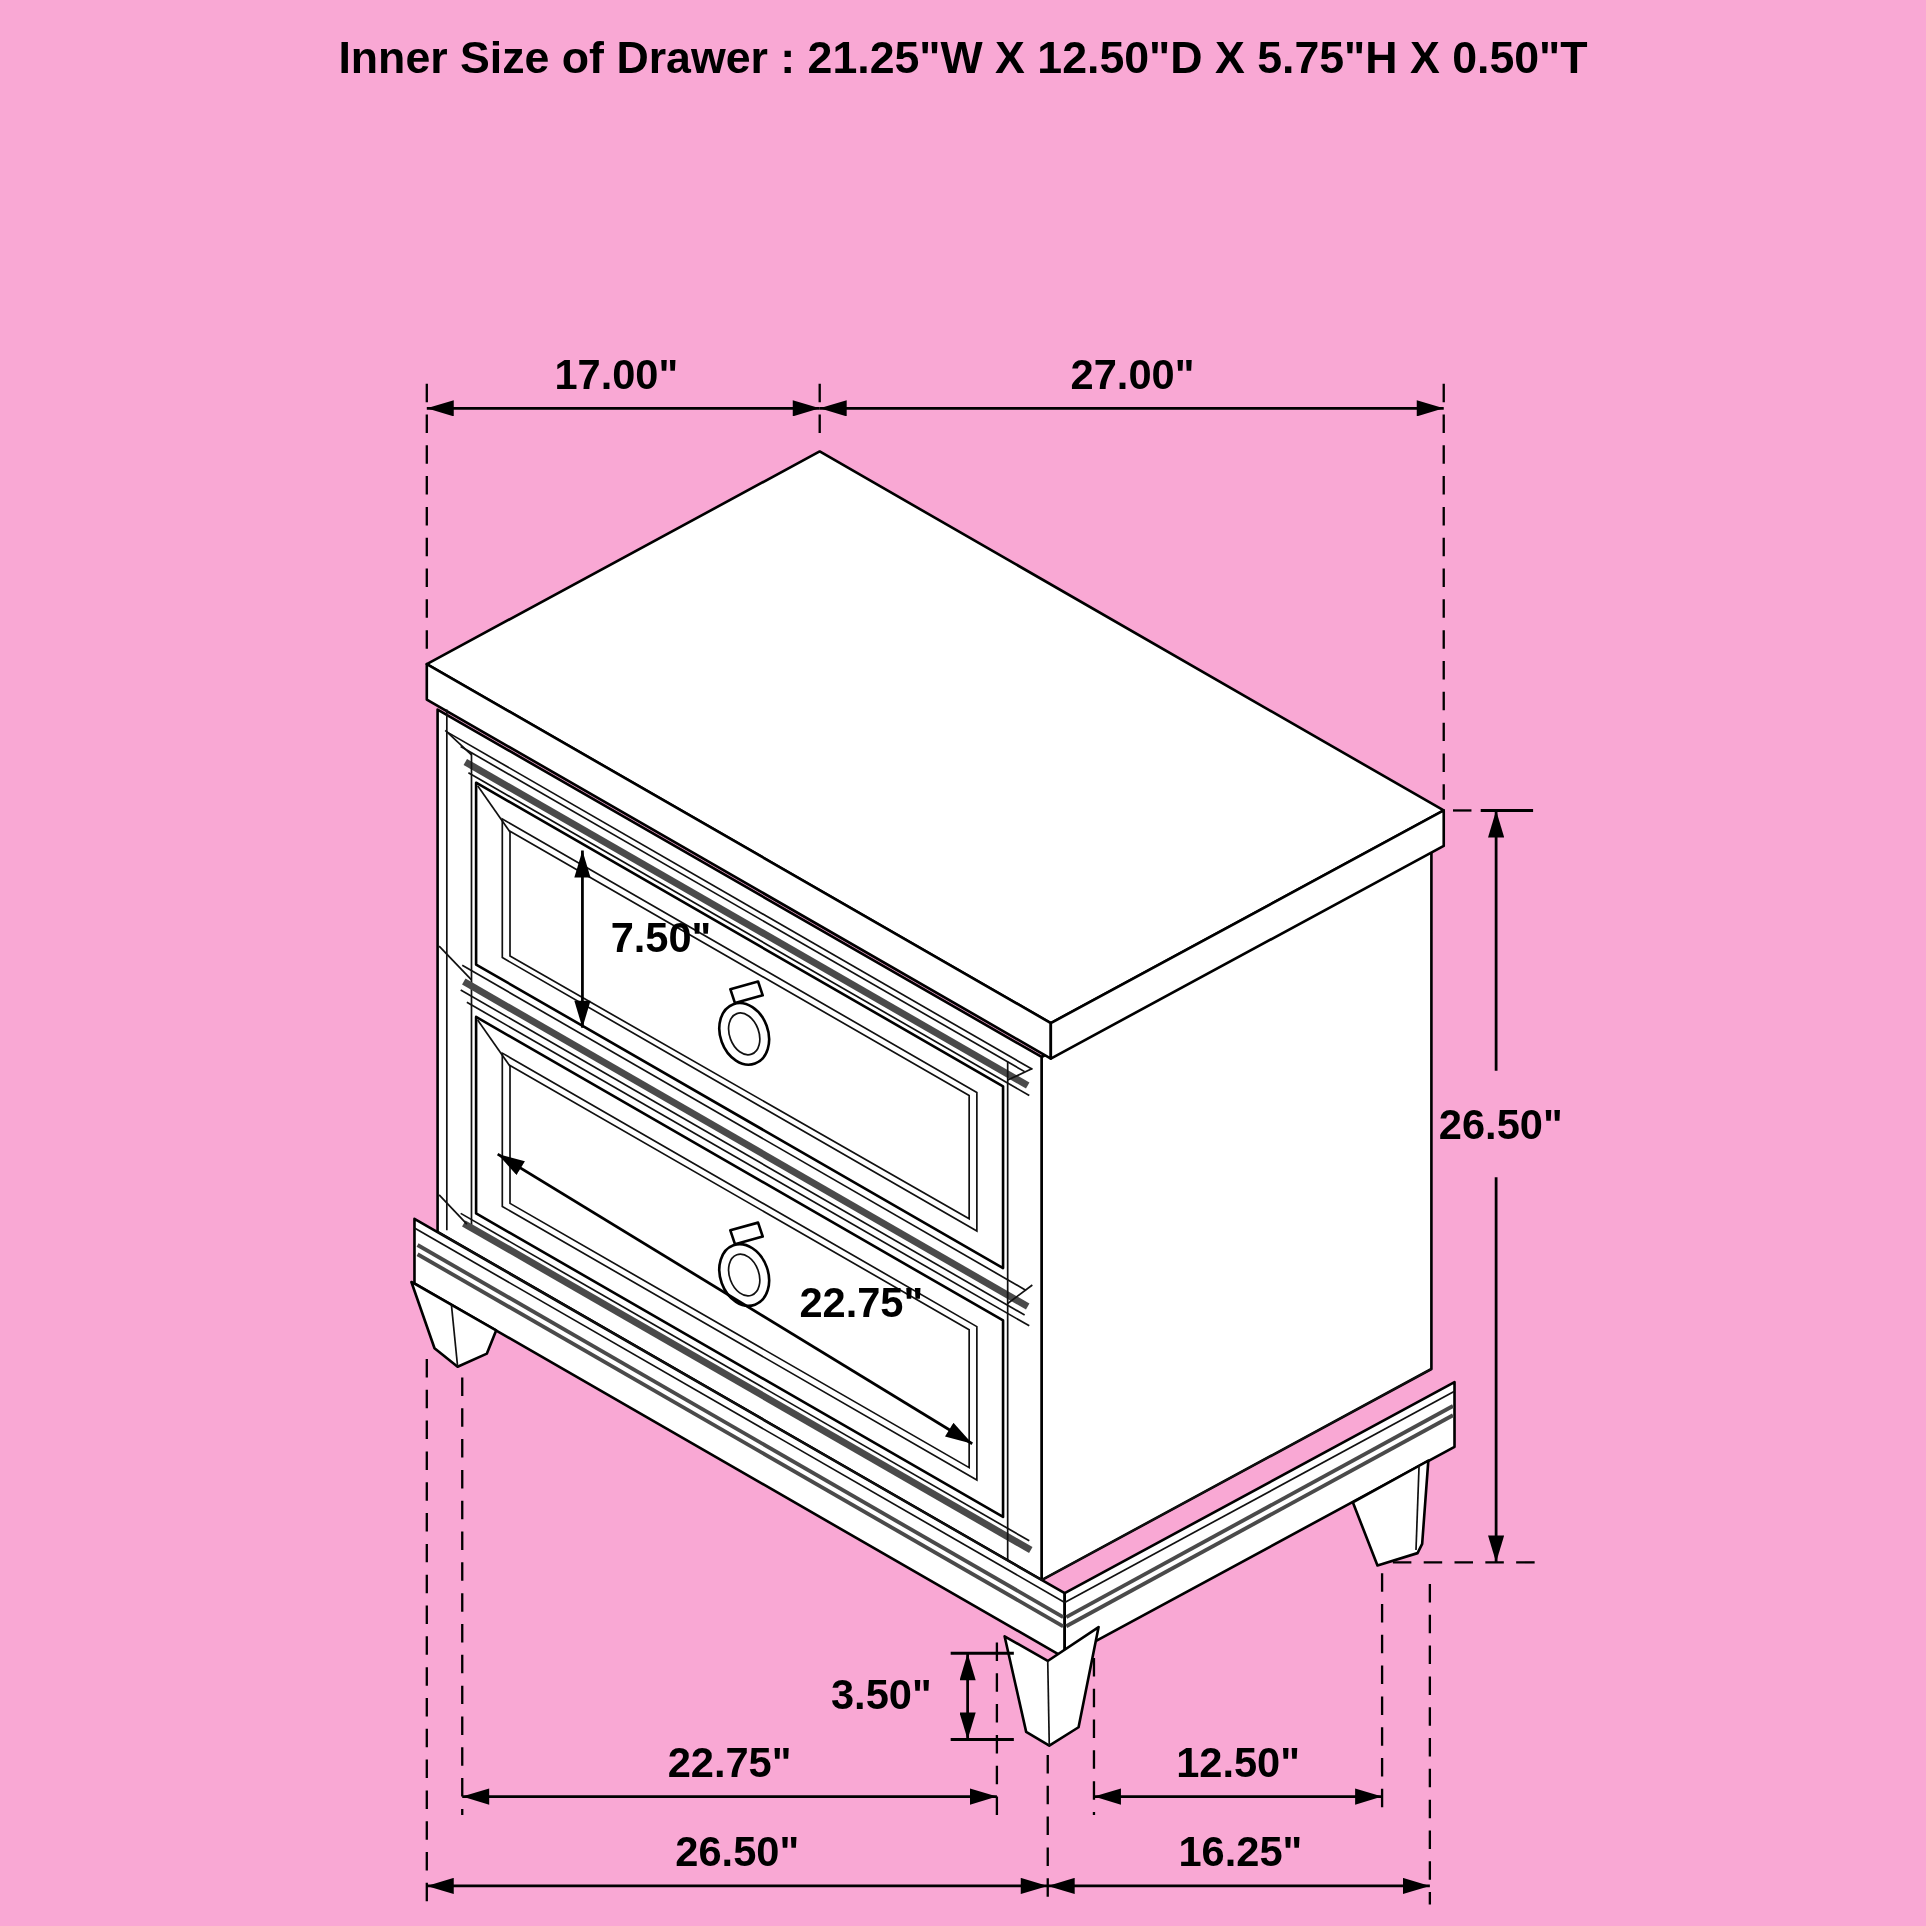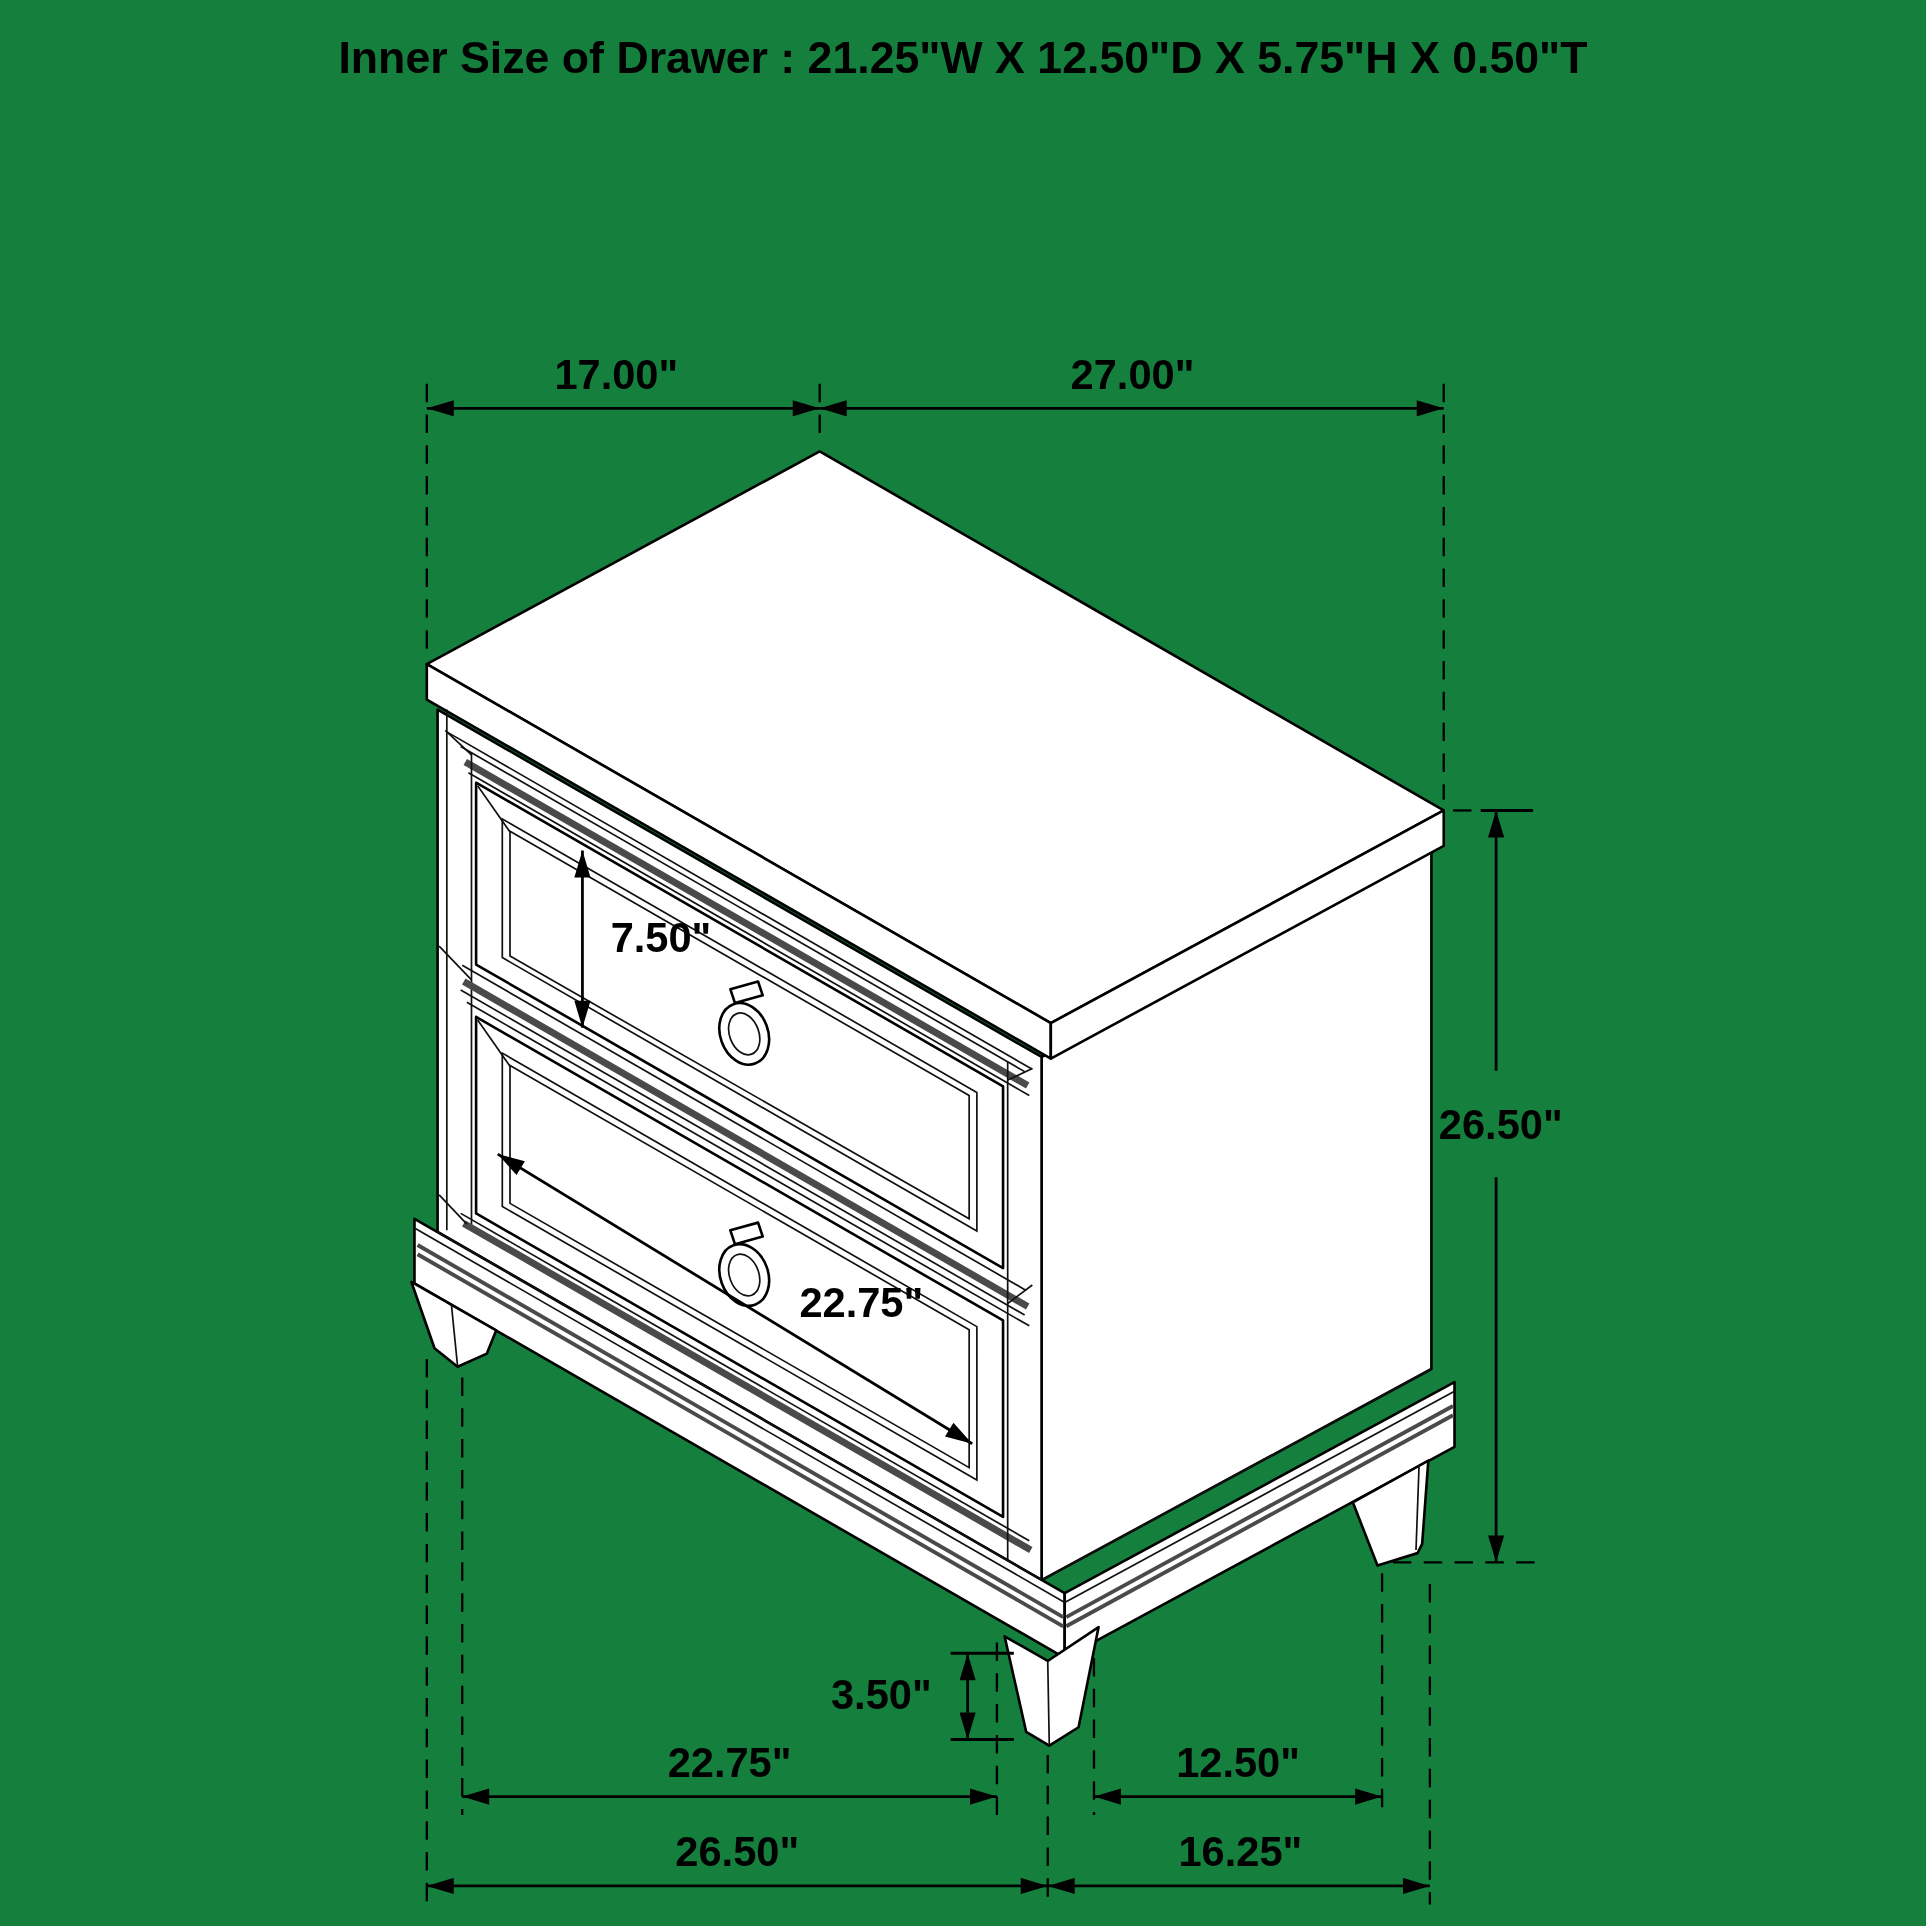--- a/index.html
+++ b/index.html
@@ -1,17 +1,17 @@
 <!DOCTYPE html>
 <html style="font-size:12.3px"><head>
 <meta charset="utf-8">
 <style>
   html,body{margin:0;padding:0;background:#ffffff;}
   body{font-family:"Liberation Sans", sans-serif;}
-  .wrap{width:1926px;height:1926px;background:#15803d;position:relative;}
+  .wrap{width:1926px;height:1926px;background:#f9a8d4;position:relative;}
   svg{display:block;}
   .ln   {fill:none;stroke:#000;stroke-width:3.4;stroke-linejoin:round;}
   .fw   {fill:#ffffff;stroke:#000;stroke-width:3.4;stroke-linejoin:round;}
   .thin {fill:none;stroke:#111;stroke-width:2.2;}
   .band {fill:none;stroke:#4a4a4a;stroke-width:9;}
   .band2{fill:none;stroke:#4a4a4a;stroke-width:5;}
   .dash {fill:none;stroke:#000;stroke-width:3;stroke-dasharray:24 16;}
   .dim  {fill:none;stroke:#000;stroke-width:3.6;}
   .tick {fill:none;stroke:#000;stroke-width:4;}
   .dimtxt{font-family:"Liberation Sans", sans-serif;font-weight:bold;font-size:54px;fill:#000;text-anchor:middle;}

